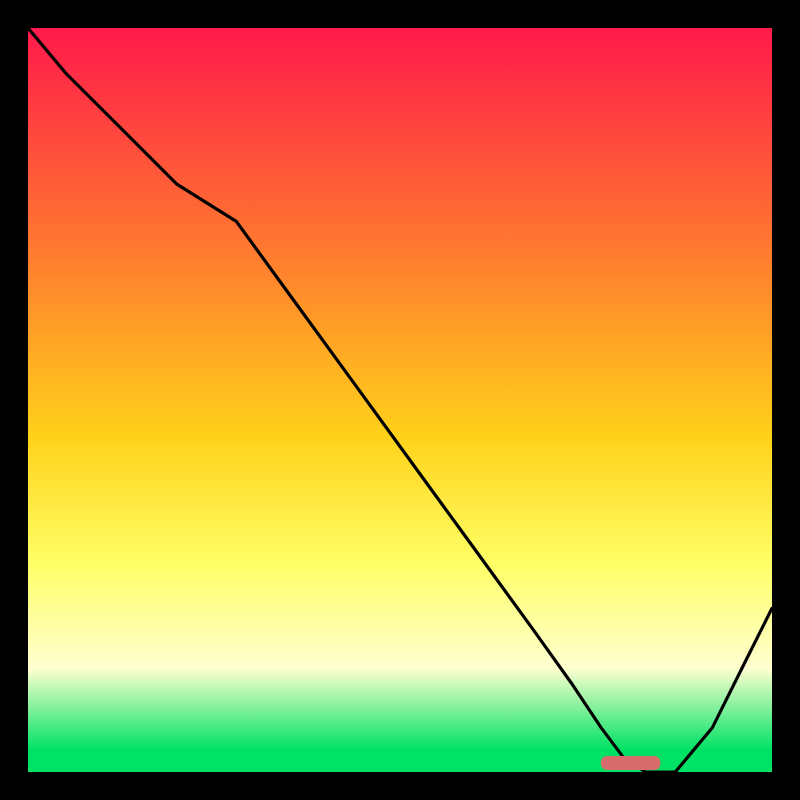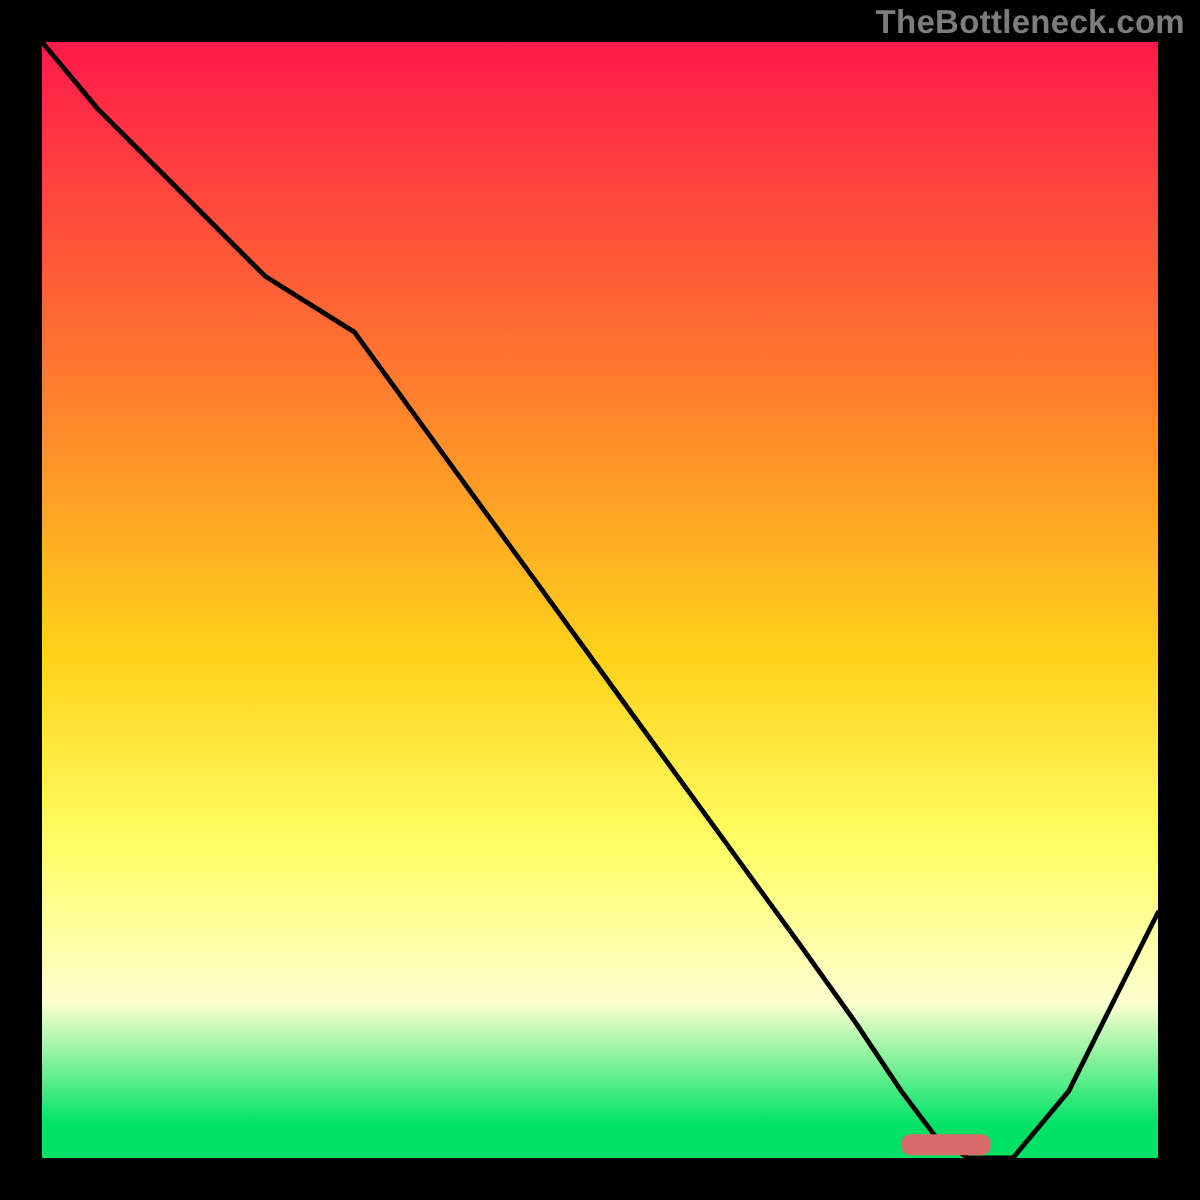--- a/index.html
+++ b/index.html
@@ -52,15 +52,14 @@
         </linearGradient>
   </defs>
 
   <rect x="28" y="28" width="744" height="744" fill="url(#bg-grad)"></rect>
 
   <path id="curve" fill="none" stroke-width="3.2" stroke-linecap="round" stroke-linejoin="round" d="M28.0 28.0 L65.2 72.6 L117.3 124.7 L176.8 184.2 L236.3 221.4 L295.8 303.3 L355.4 385.1 L414.9 467.0 L474.4 548.8 L533.9 630.6 L571.1 682.7 L600.9 727.4 L623.2 757.1 L645.5 772.0 L675.3 772.0 L712.5 727.4 L742.2 667.8 L772.0 608.3" stroke="#000000"></path>
 
   <rect id="marker" rx="6" ry="6" height="14" x="600.9" width="59.5" y="756.1" fill="#d86c6c"></rect>
 </svg>
 
-<div class="watermark">TheBottleneck.com</div>
 
 </div>
 
 </body></html>

